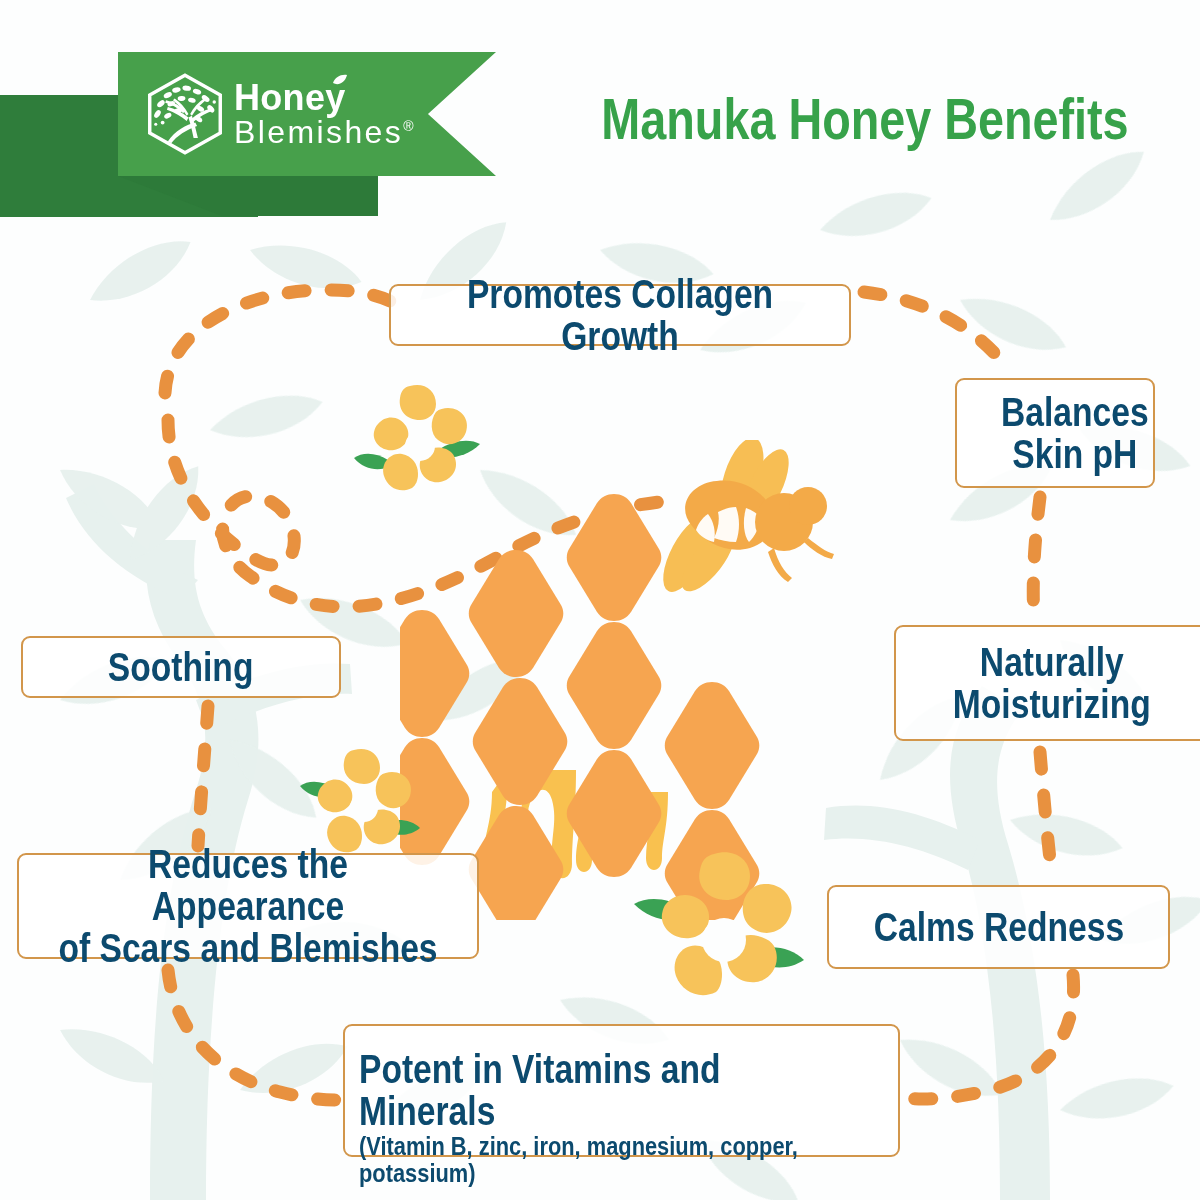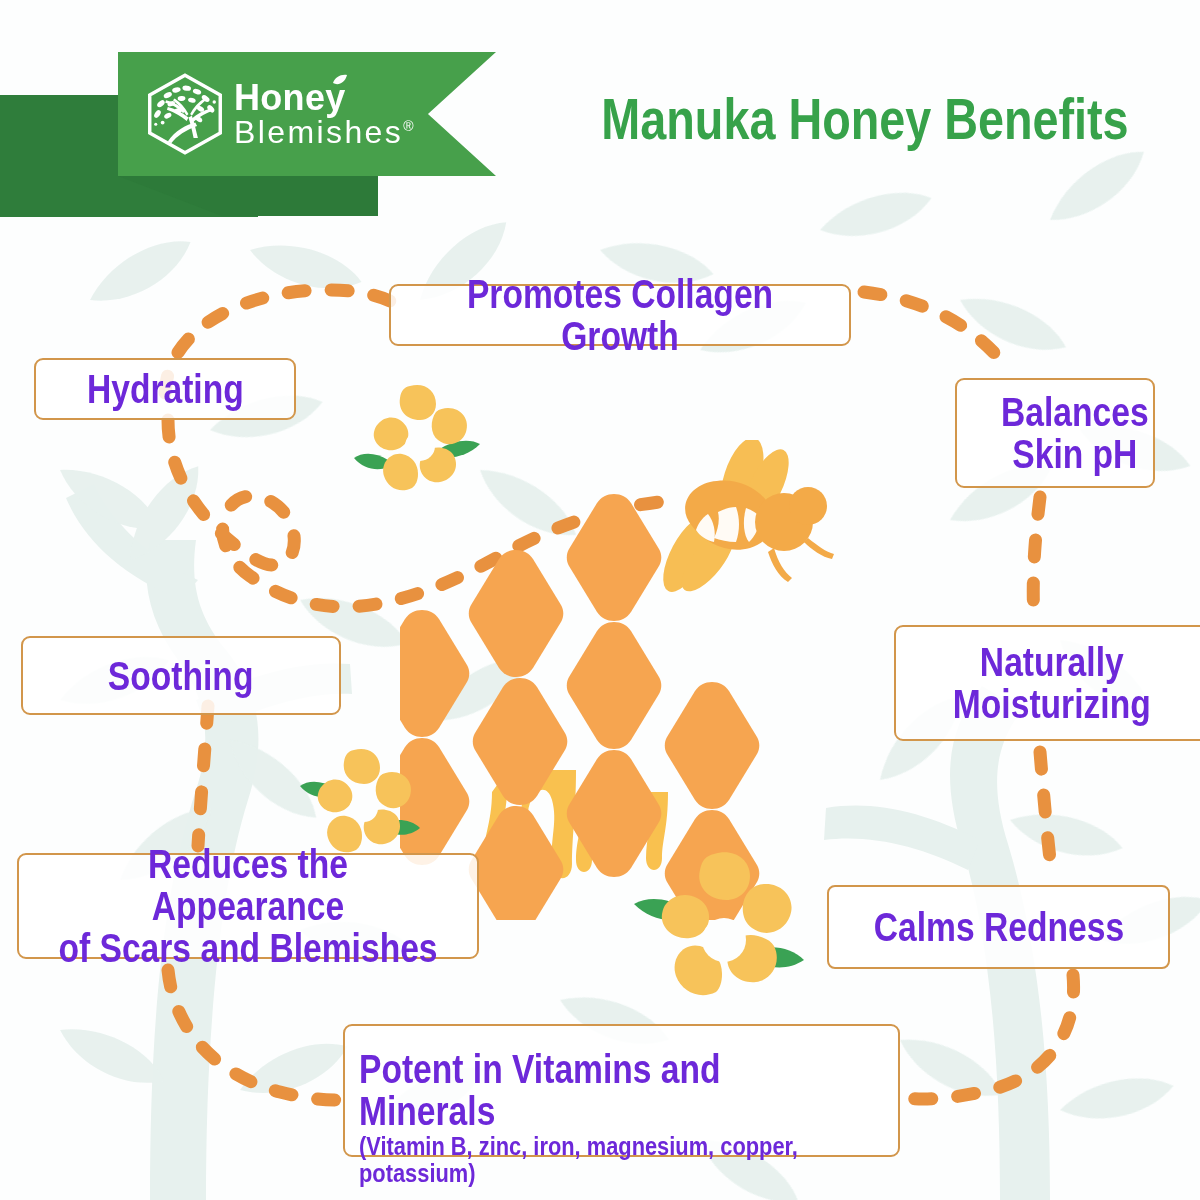--- a/index.html
+++ b/index.html
@@ -55,21 +55,21 @@
   
   .trail{position:absolute;left:0;top:0;width:1200px;height:1200px;z-index:2;pointer-events:none;}
 
   
   .bbox{
     position:absolute;
     box-sizing:border-box;
     border:2px solid #d2964b;
     border-radius:9px;
     background:rgba(255,255,255,.86);
-    color:#6d28d9;
+    color:#0c4a6e;
     display:flex;flex-direction:column;align-items:center;justify-content:center;
     text-align:center;
     font-family:"Liberation Sans Narrow","Liberation Sans",sans-serif;
     z-index:6;
   }
   .bbox .bl{
     font-weight:bold;line-height:1.05;transform:scaleX(.84);transform-origin:center;
     white-space:pre-line;
   }
   .bbox .bsub{
@@ -79,30 +79,30 @@
 
   #box-collagen{left:389px;top:284px;width:462px;height:62px;}
   #box-collagen .bl{font-size:40px;}
 
   #box-hydrating{left:34px;top:358px;width:262px;height:62px;}
   #box-hydrating .bl{font-size:40px;}
 
   #box-balances{left:955px;top:378px;width:200px;height:110px;padding-left:40px;}
   #box-balances .bl{font-size:40px;}
 
-  #box-soothing{left:21px;top:636px;width:320px;height:79px;}
+  #box-soothing{left:21px;top:636px;width:320px;height:62px;}
   #box-soothing .bl{font-size:40px;}
 
   #box-moisturizing{left:894px;top:625px;width:315px;height:116px;}
   #box-moisturizing .bl{font-size:40px;}
 
   #box-scars{left:17px;top:853px;width:462px;height:106px;text-align:center;}
   #box-scars .bl{font-size:40px;}
 
-  #box-redness{left:827px;top:885px;width:343px;height:84px;border-radius:8px;}
+  #box-redness{left:827px;top:885px;width:343px;height:84px;}
   #box-redness .bl{font-size:40px;}
 
   #box-vitamins{left:343px;top:1024px;width:557px;height:133px;align-items:flex-start;justify-content:flex-start;padding:22px 0 0 14px;}
   #box-vitamins .bl{font-size:40px;text-align:left;transform-origin:left center;}
   #box-vitamins .bsub{font-size:26px;text-align:left;transform-origin:left center;margin-top:1px;}
 </style>
 </head>
 <body>
 
 <div id="root">
@@ -336,23 +336,20 @@
       </div>
     </div>
   </div>
 
   <div class="page-title">Manuka Honey Benefits</div>
 
   <div class="bbox" id="box-collagen">
     <span class="bl">Promotes Collagen Growth</span>
   </div>
 
-  <div class="bbox" id="box-hydrating">
-    <span class="bl">Hydrating</span>
-  </div>
 
   <div class="bbox" id="box-balances">
     <span class="bl">Balances
 Skin pH</span>
   </div>
 
   <div class="bbox" id="box-soothing">
     <span class="bl">Soothing</span>
   </div>
 

